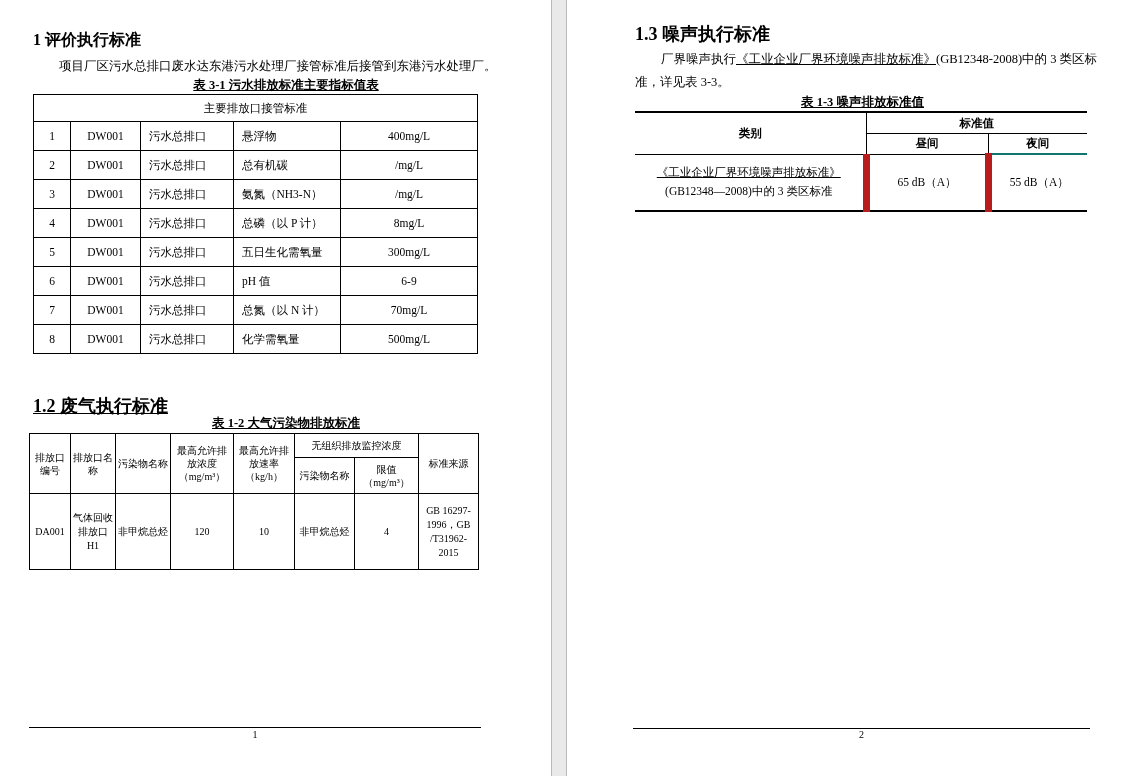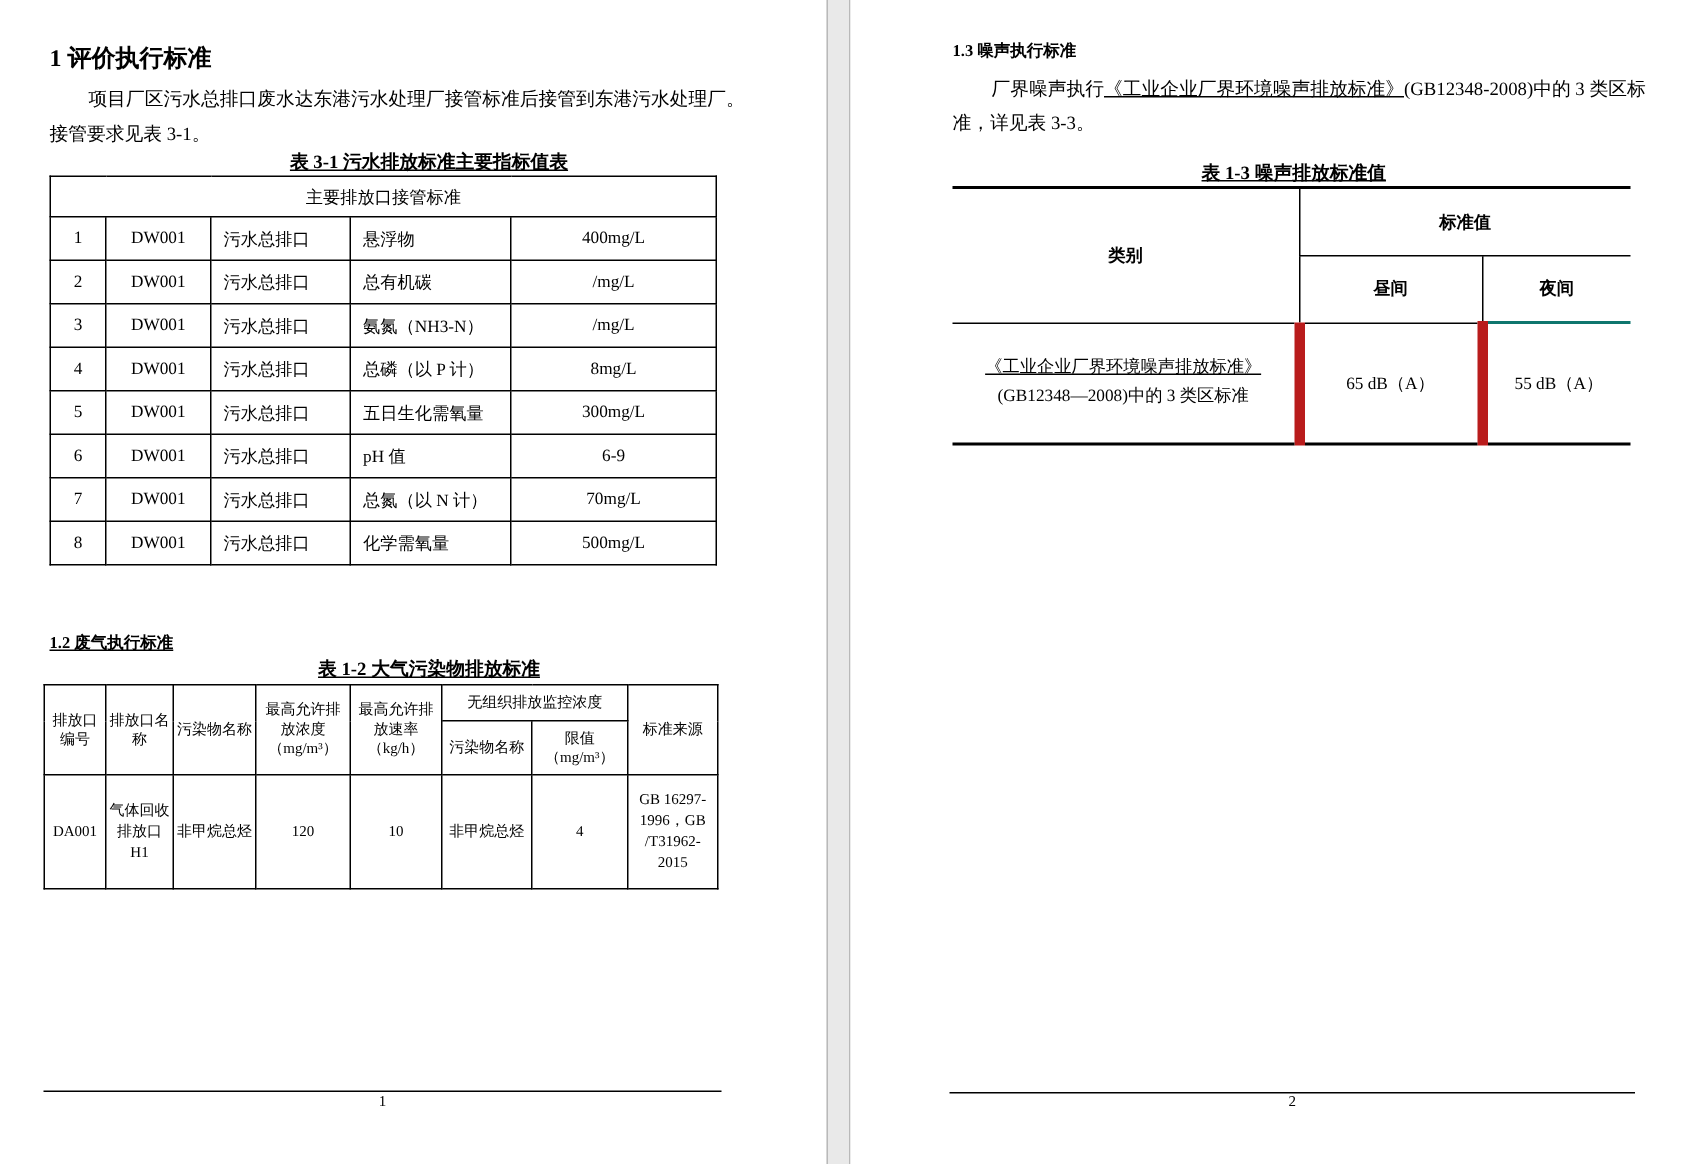--- a/index.html
+++ b/index.html
@@ -8,21 +8,21 @@
     background:#ffffff;color:#000;
     font-family:"Liberation Serif","DejaVu Serif",serif;
   }
   .page{position:absolute;top:0;height:776px;background:#fff;box-sizing:border-box;}
   #page1{left:0;width:551px;padding:30px 12px 0 33px;}
   #page2{left:567px;width:563px;padding:26px 40px 0 68px;}
   #gutter{position:absolute;top:0;left:551px;width:16px;height:776px;
     background:#e9e9e9;border-left:1px solid #b9b9b9;border-right:1px solid #b9b9b9;box-sizing:border-box;}
 
   .h1{font-size:16px;line-height:20px;font-weight:bold;margin:0;}
-  .h2{font-size:11px;line-height:16px;font-weight:bold;margin:16px 0 0 0;}
+  .h2{font-size:18px;line-height:16px;font-weight:bold;margin:16px 0 0 0;}
   #page2 .h2{margin-top:0;}
   .para{margin:5px 0 0 0;font-size:12.5px;}
   .para .line{line-height:23px;white-space:nowrap;}
   .para .indent{padding-left:26px;}
   .tbl-caption{font-size:12.5px;line-height:14px;font-weight:bold;text-align:center;margin:0;}
   .tbl-caption .ul{text-decoration:underline;}
   .u{text-decoration:underline;}
 
   
   #t31{border-collapse:collapse;table-layout:fixed;width:444px;margin-top:2px;font-size:11.5px;}
@@ -34,21 +34,21 @@
   
   #t12{border-collapse:collapse;table-layout:fixed;width:449px;margin:3px 0 0 -4px;font-size:10px;}
   #t12 td,#t12 th{border:1px solid #000;padding:0 2px;text-align:center;font-weight:normal;line-height:13px;overflow:hidden;}
   #t12 .r1 th{height:23px;}
   #t12 .r2 th{height:35px;}
   #t12 .datarow td{height:75px;line-height:14px;}
 
   
   #t13{border-collapse:collapse;table-layout:fixed;width:452px;margin-top:2px;font-size:11.5px;
        border-top:2px solid #000;border-bottom:2px solid #000;}
-  #t13 th,#t13 td{padding:12px;text-align:center;font-weight:bold;overflow:hidden;}
+  #t13 th,#t13 td{padding:0;text-align:center;font-weight:bold;overflow:hidden;}
   #t13 th.cat{border-bottom:1px solid #000;}
   #t13 th.val{border-left:1px solid #000;border-bottom:1px solid #000;height:20px;}
   #t13 th.day{border-left:1px solid #000;border-bottom:1px solid #000;height:19px;}
   #t13 th.night{border-left:1px solid #000;border-bottom:2px solid #0f766e;height:19px;}
   #t13 td{font-weight:normal;height:55px;}
   #t13 td.dv,#t13 td.nv{border-left:7px solid #b91c1c;font-family:Liberation Serif, serif;}
   #t13 .catline{line-height:19px;}
 
   .footer-rule{position:absolute;height:0;border-top:1px solid #000;}
   #page1 .footer-rule{top:727px;left:29px;width:452px;}
@@ -59,21 +59,20 @@
 </style>
 </head>
 <body>
 
 <div class="page" id="page1">
 
   <div class="h1">1  评价执行标准</div>
 
   <div class="para">
     <div class="line indent">项目厂区污水总排口废水达东港污水处理厂接管标准后接管到东港污水处理厂。</div>
-    <div class="line">接管要求见表 3-1。</div>
   </div>
 
   <div class="tbl-caption" style="margin-top:0;"><span class="ul">表 3-1  污水排放标准主要指标值表</span></div>
 
   <table id="t31">
     <colgroup>
       <col style="width:37px">
         <col style="width:70px">
         <col style="width:93px">
       <col style="width:107px">
@@ -195,21 +194,21 @@
 <div id="gutter"></div>
 
 <div class="page" id="page2">
 
   <div class="h2">1.3 噪声执行标准</div>
   <div class="para" style="margin-top:6px;">
     <div class="line indent"><span>厂界噪声执行</span><span class="u">《工业企业厂界环境噪声排放标准》</span><span>(GB12348-2008)中的 3 类区标</span></div>
     <div class="line">准，详见表 3-3。</div>
   </div>
 
-  <div class="tbl-caption" style="margin-top:14px;"><span class="ul">表 1-3 噪声排放标准值</span></div>
+  <div class="tbl-caption" style="margin-top:1px;text-decoration:underline;"><span class="ul">表 1-3 噪声排放标准值</span></div>
 
   <table id="t13">
     <colgroup>
       <col style="width:231px">
         <col style="width:122px">
         <col style="width:99px">
     </colgroup>
     <thead>
       <tr>
         <th class="cat" rowspan="2">类别</th>

